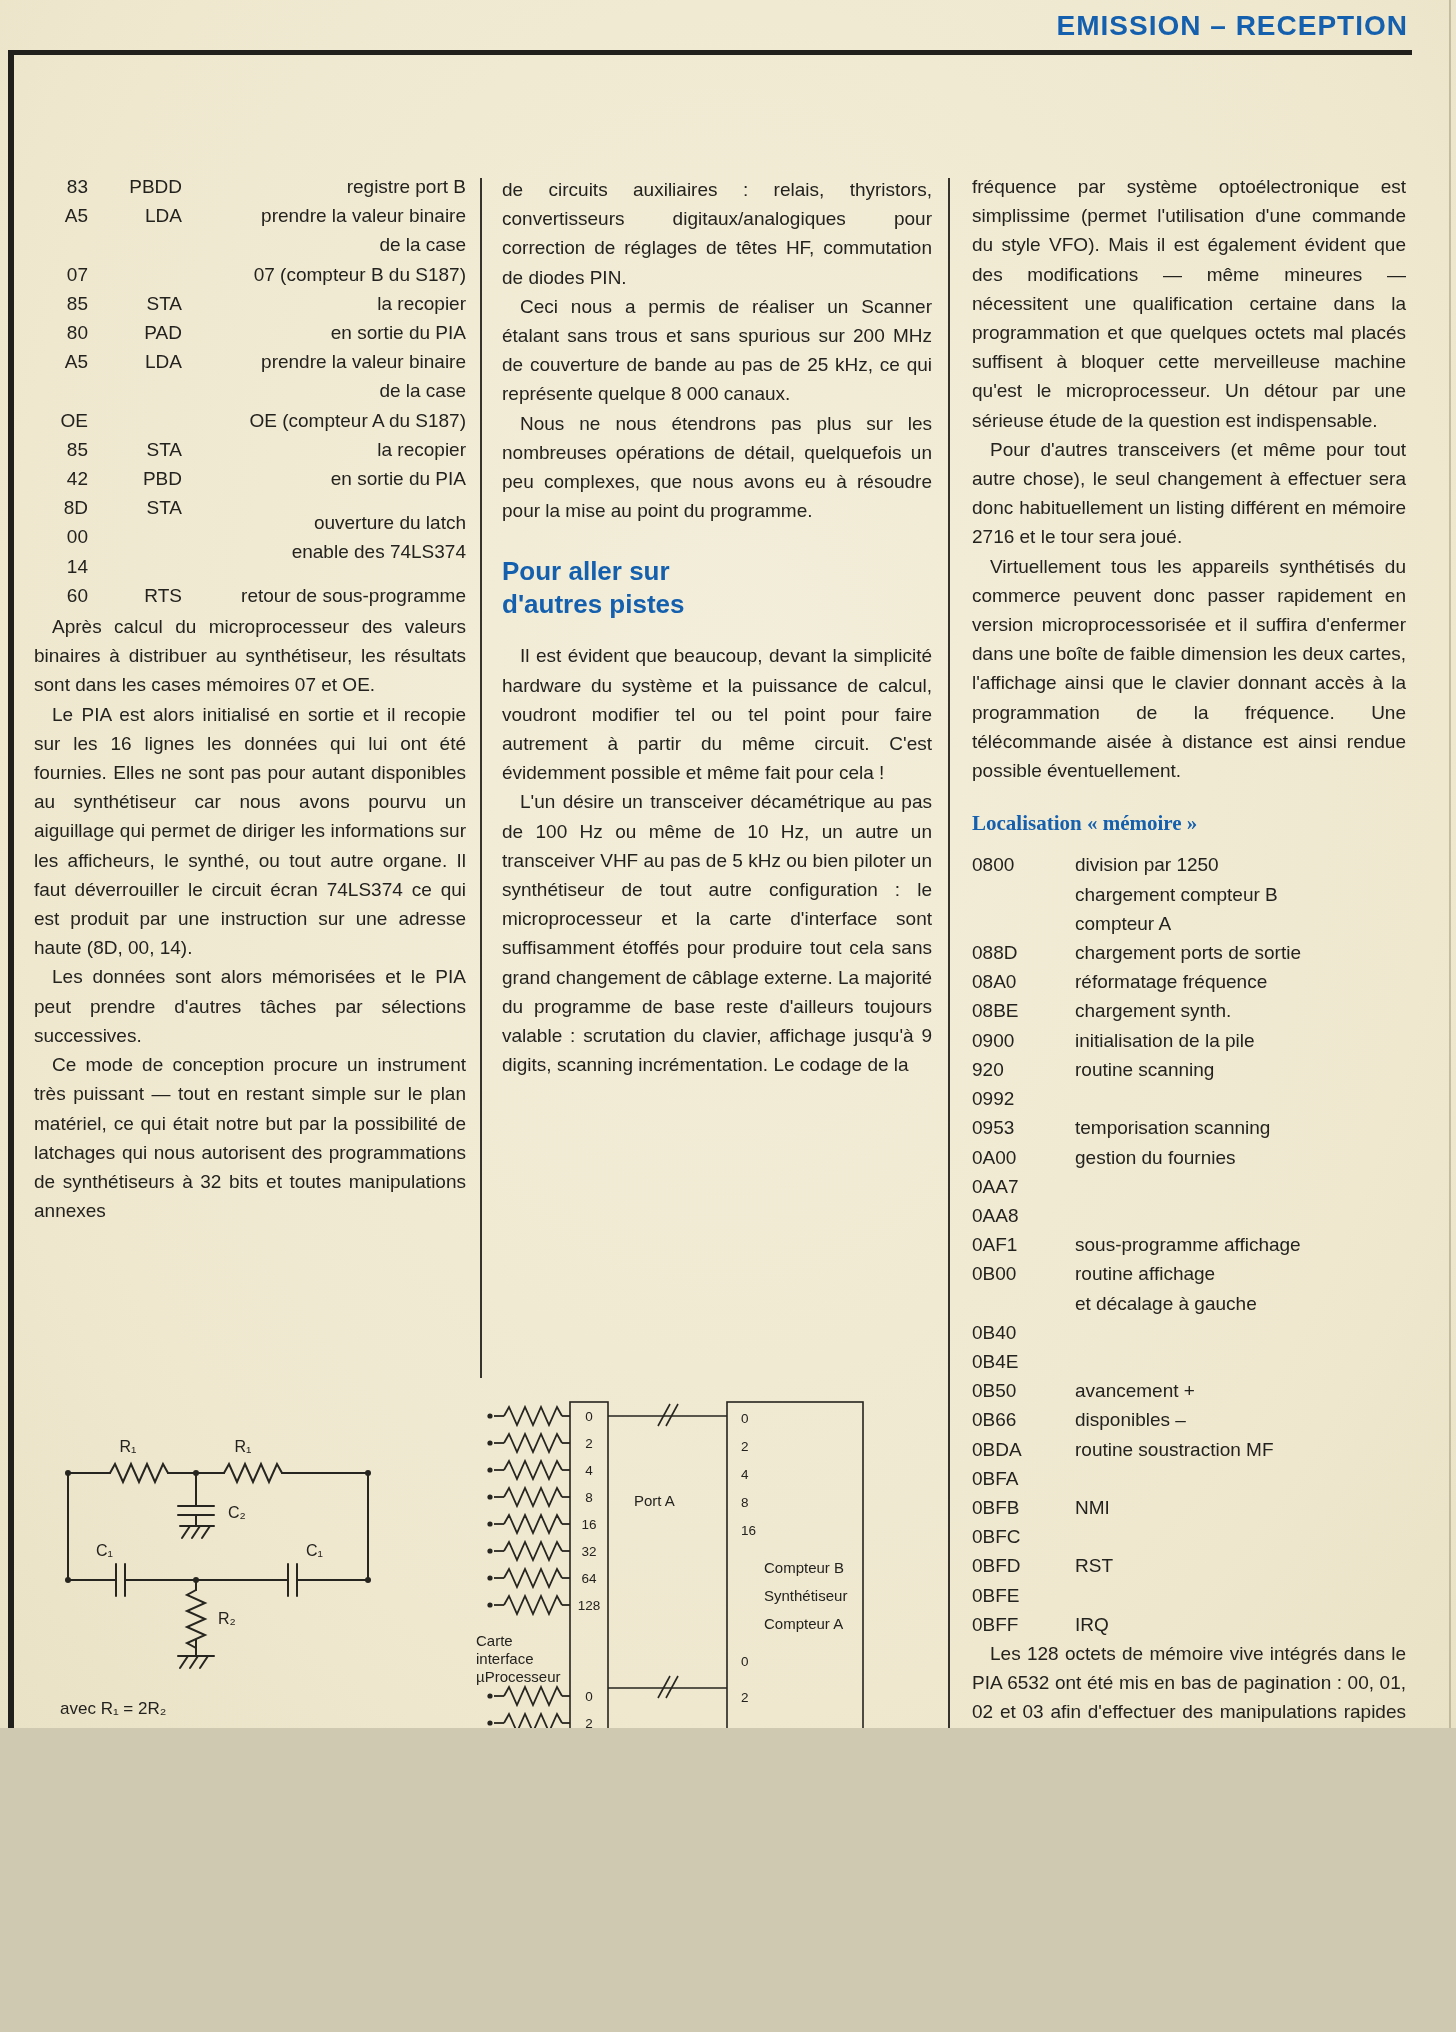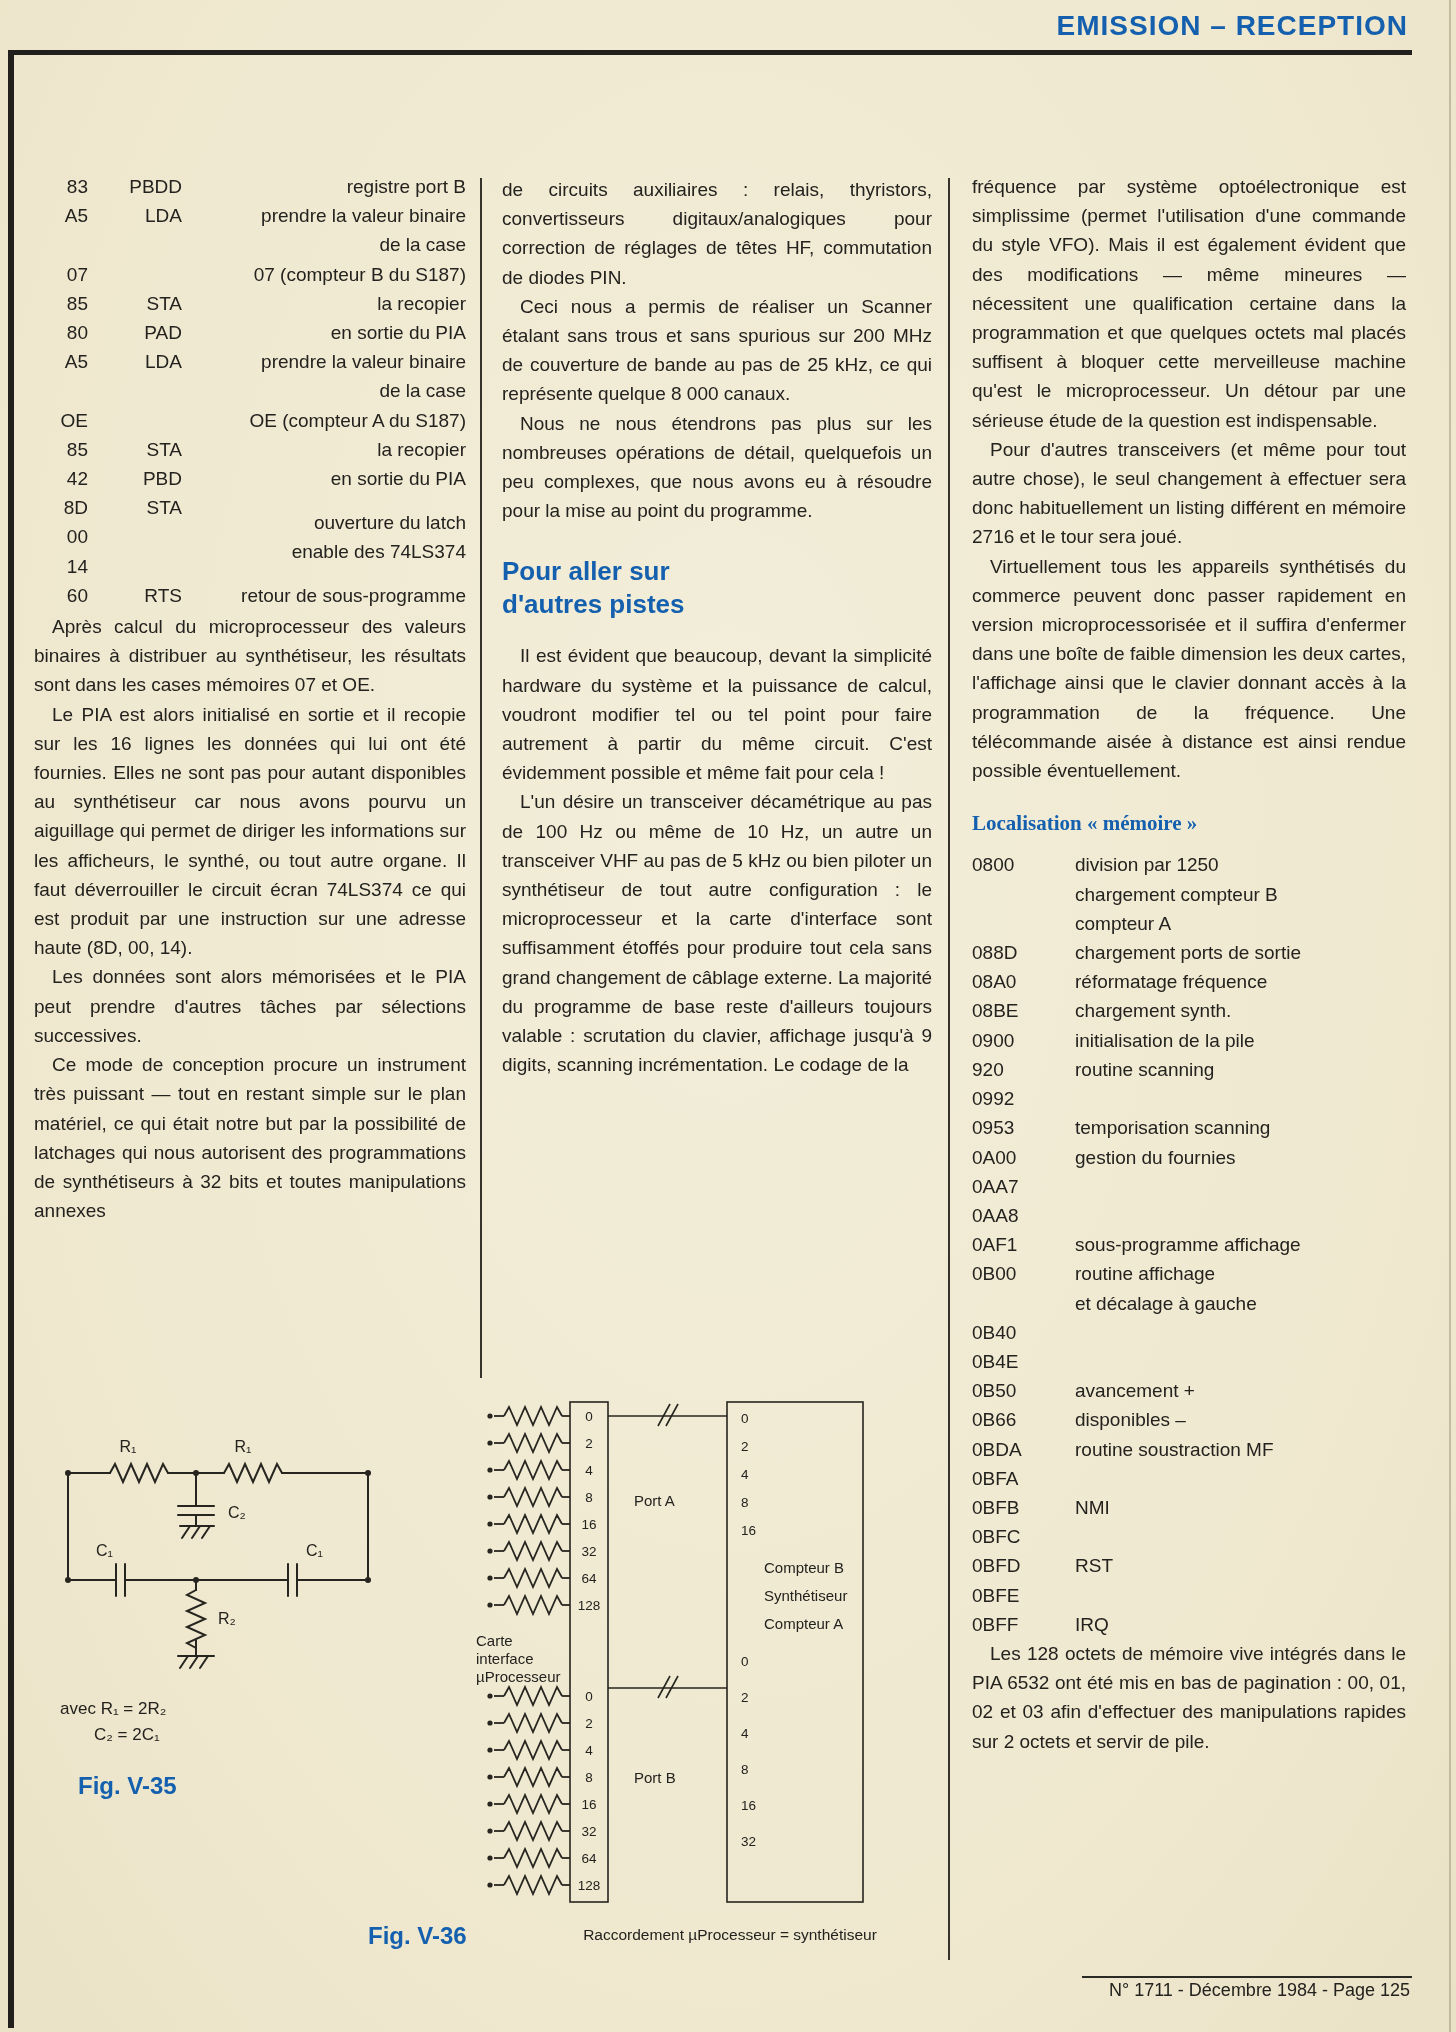--- a/index.html
+++ b/index.html
@@ -1,18 +1,18 @@
 <!DOCTYPE html>
 <html lang="fr"><head>
 <meta charset="utf-8">
 <style>
   * { margin:0; padding:0; box-sizing:border-box; }
   html,body { background:#cfc9b2; }
   .page {
-    position:relative; width:1456px; height:2032px;
+    position:relative; width:1456px; height:1728px;
     background:#f0ead3;
     background-image: radial-gradient(ellipse at 50% 40%, #f3eeda 0%, #efe8cf 70%, #eae2c6 100%);
     font-family:"Liberation Sans", sans-serif; color:#23221e; overflow:hidden;
   }
   .header-title { position:absolute; top:10px; right:48px; font-size:28px; font-weight:bold; color:#1460af; letter-spacing:1px; }
   .top-rule  { position:absolute; left:8px; top:50px; width:1404px; height:5px; background:#21201c; }
   .left-rule { position:absolute; left:8px; top:50px; width:6px; height:1978px; background:#21201c; }
   .edge-line { position:absolute; left:1449px; top:0; width:2px; height:2032px; background:rgba(100,92,62,0.30); }
 
   .col { position:absolute; font-size:19px; line-height:29.2px; text-align:justify; }

